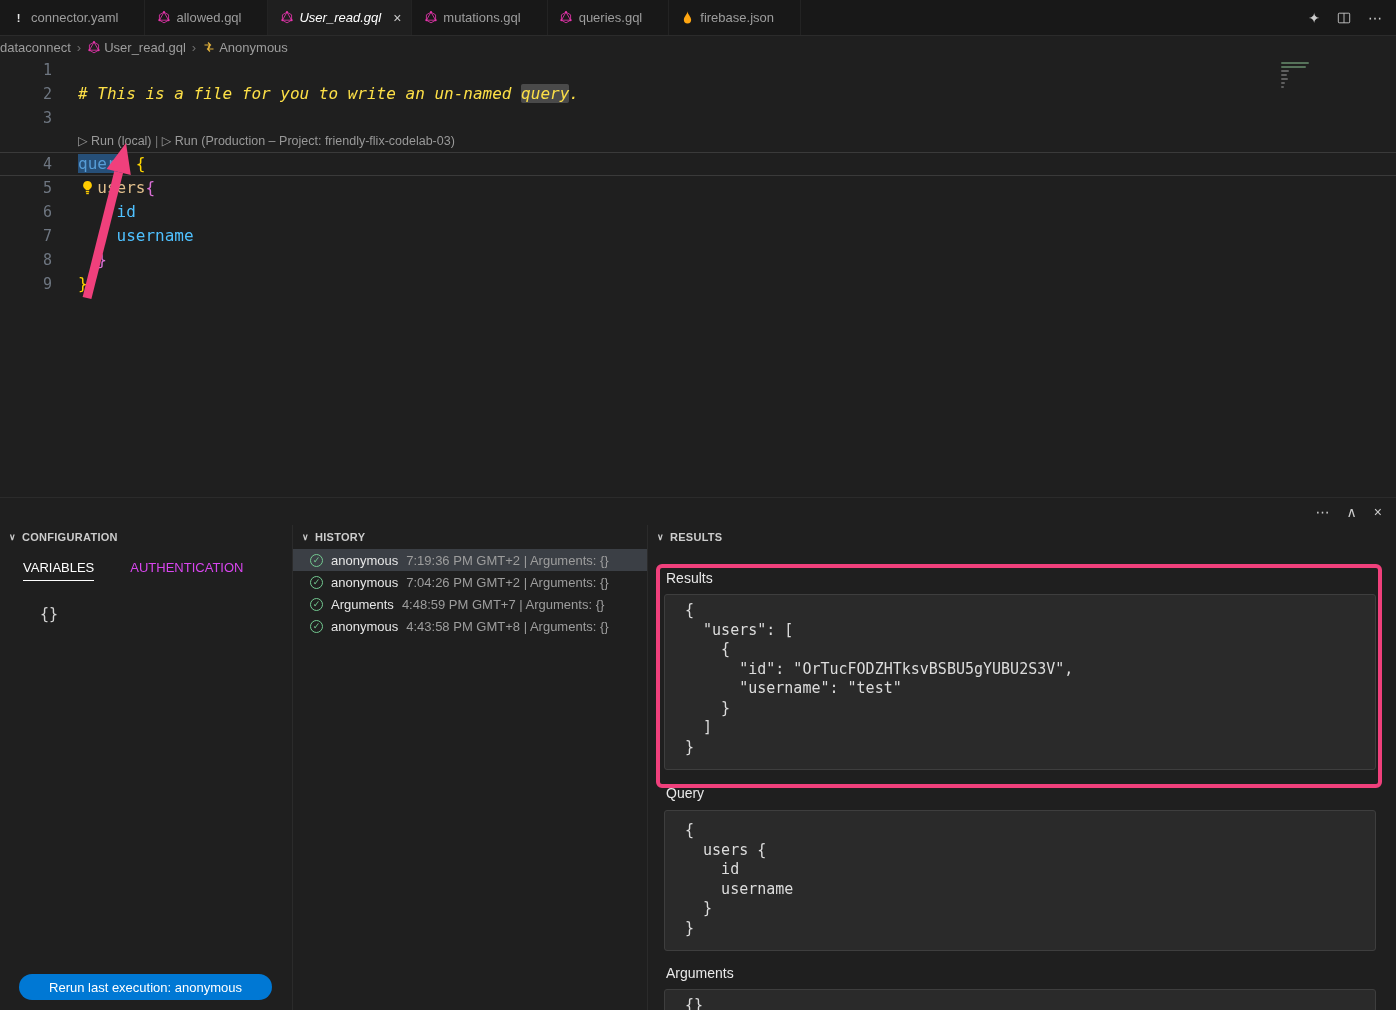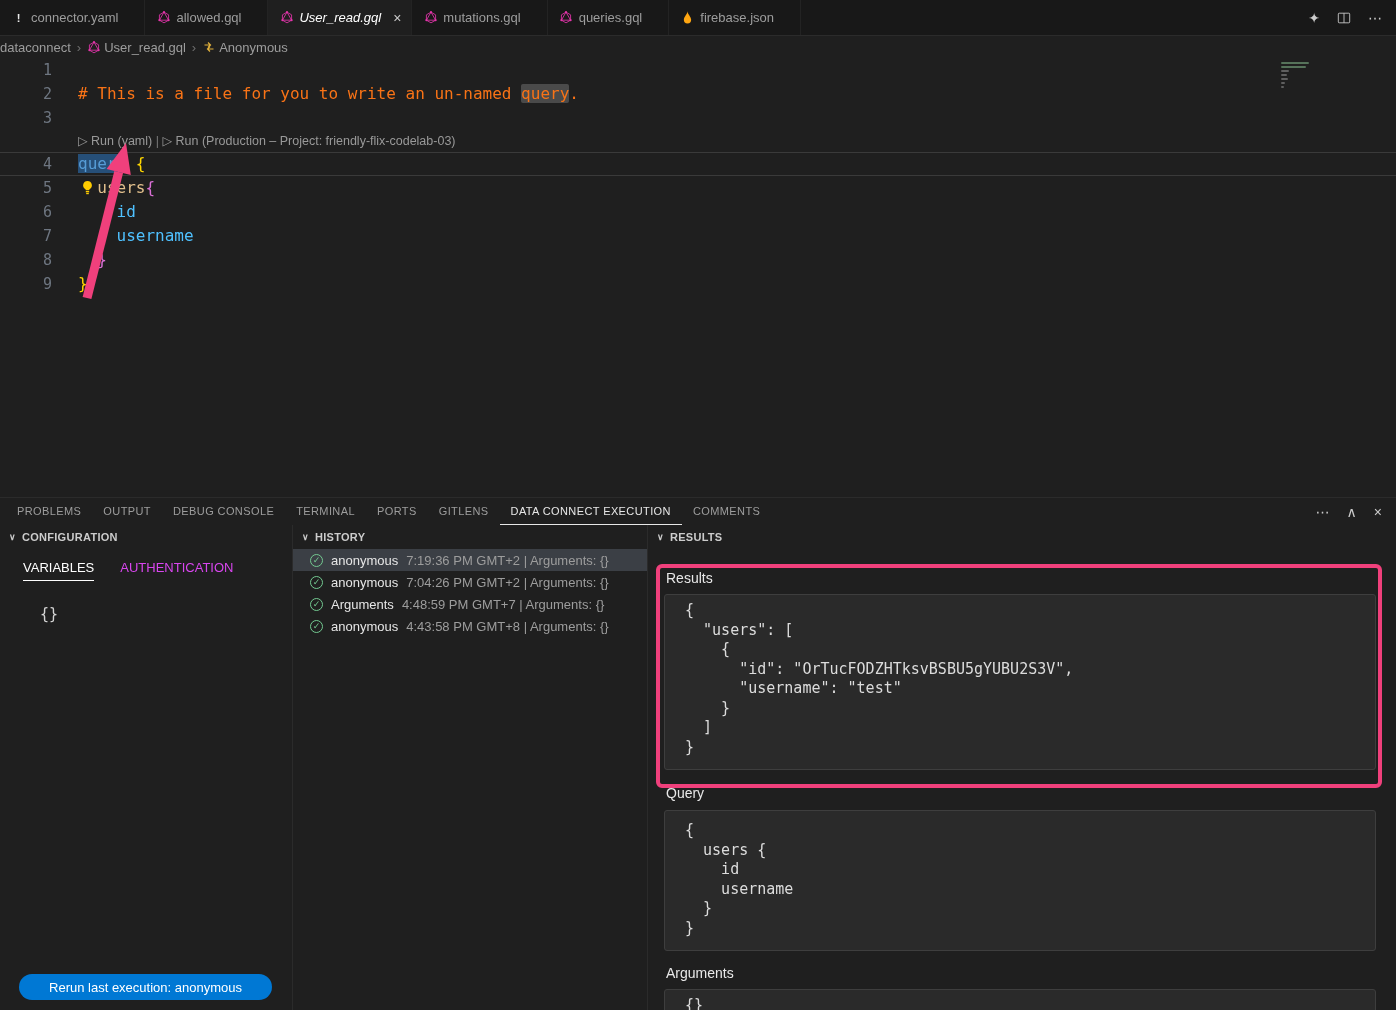--- a/index.html
+++ b/index.html
@@ -28,21 +28,21 @@
 
   
   .editor { position:relative; height:439px; background:#1f1f1f; font-family:"DejaVu Sans Mono",monospace; font-size:16px; overflow:hidden; }
   .code-line { display:flex; height:24px; line-height:24px; white-space:pre; }
   .code-line.current { border-top:1px solid #3a3a3a; border-bottom:1px solid #3a3a3a; line-height:22px; }
   .line-num { flex:0 0 52px; text-align:right; margin-right:26px; color:#6e7681; font-size:15px; }
   .code-text { white-space:pre; }
   .codelens-row { height:22px; line-height:22px; font-family:"Liberation Sans",sans-serif; font-size:12.5px; color:#999999; font-style:normal; }
   .cl-link { cursor:pointer; color:#999999; }
   .cl-sep { color:#777777; }
-  .comment { color:#f97316; }
+  .comment { color:#fde047; font-style:italic; }
   .word-highlight { background:rgba(99,99,99,0.65); border-radius:2px; }
   .keyword { color:#569cd6; }
   .selection { background:#264f78; }
   .plain { color:#d4d4d4; }
   .brace-gold { color:#ffd700; }
   .brace-pink { color:#da70d6; }
   .field-gold { color:#e2c08d; }
   .field-blue { color:#4fc1ff; }
   .lightbulb { position:absolute; left:81px; top:122px; cursor:pointer; z-index:3; }
   .minimap { position:absolute; left:1281px; top:4px; width:40px; display:flex; flex-direction:column; gap:2px; cursor:pointer; }
@@ -59,21 +59,21 @@
   .panel-actions span { cursor:pointer; }
 
   .panel-body { display:flex; height:486px; }
   .col { position:relative; }
   .col-header { height:24px; display:flex; align-items:center; gap:6px; padding-left:9px; font-size:11px; font-weight:700; color:#cccccc; letter-spacing:0.3px; cursor:pointer; }
   .chev { font-size:9px; color:#cccccc; }
   .col-config { width:293px; border-right:1px solid #2b2b2b; }
   .col-history { width:355px; border-right:1px solid #2b2b2b; }
   .col-results { flex:1; overflow:hidden; }
 
-  .config-tabs { display:flex; gap:26px; margin:11px 0 0 23px; }
+  .config-tabs { display:flex; gap:36px; margin:11px 0 0 23px; }
   .config-tab { font-size:13px; color:#d946ef; padding-bottom:5px; cursor:pointer; border-bottom:1px solid transparent; }
   .config-tab.active { color:#ffffff; border-bottom-color:#ffffff; }
   .config-vars { margin:24px 0 0 40px; font-family:"DejaVu Sans Mono",monospace; font-size:15px; color:#d4d4d4; }
   .rerun-btn { position:absolute; left:19px; bottom:11px; width:253px; height:26px; background:#0078d4; color:#ffffff;
                border:none; border-radius:13px; font-size:13px; font-family:"Liberation Sans",sans-serif; cursor:pointer; }
 
   .history-item { height:22px; display:flex; align-items:center; gap:8px; padding-left:17px; font-size:13px; cursor:pointer; white-space:nowrap; }
   .history-item.selected { background:#3b3f45; }
   .check-icon { flex:0 0 13px; height:13px; border:1px solid #73c991; border-radius:50%; color:#73c991; font-size:9px; line-height:11px; text-align:center; }
   .h-name { color:#e6e6e6; }
@@ -214,21 +214,21 @@
         </span>
         <span>Anonymous</span>
       </span>
     </nav>
 
   <main class="editor">
     <div id="code-lines">
         <div class="code-line"><span class="line-num">1</span><span class="code-text"></span></div>
         <div class="code-line"><span class="line-num">2</span><span class="code-text"><span class="comment"># This is a file for you to write an un-named </span><span class="comment word-highlight">query</span><span class="comment">.</span></span></div>
         <div class="code-line"><span class="line-num">3</span></div>
-        <div class="code-line codelens-row"><span class="line-num"></span><span class="cl-link">▷ Run (yaml)</span><span class="cl-sep"> | </span><span class="cl-link">▷ Run (Production – Project: friendly-flix-codelab-03)</span></div>
+        <div class="code-line codelens-row"><span class="line-num"></span><span class="cl-link">▷ Run (local)</span><span class="cl-sep"> | </span><span class="cl-link">▷ Run (Production – Project: friendly-flix-codelab-03)</span></div>
         <div class="code-line current"><span class="line-num">4</span><span class="code-text"><span class="keyword selection">query</span><span class="plain"> </span><span class="brace-gold">{</span></span></div>
         <div class="code-line"><span class="line-num">5</span><span class="code-text"><span class="plain">  </span><span class="field-gold">users</span><span class="brace-pink">{</span></span></div>
         <div class="code-line"><span class="line-num">6</span><span class="code-text"><span class="plain">    </span><span class="field-blue">id</span></span></div>
         <div class="code-line"><span class="line-num">7</span><span class="code-text"><span class="plain">    </span><span class="field-blue">username</span></span></div>
         <div class="code-line"><span class="line-num">8</span><span class="code-text"><span class="plain">  </span><span class="brace-pink">}</span></span></div>
         <div class="code-line"><span class="line-num">9</span><span class="code-text"><span class="brace-gold">}</span></span></div>
       </div>
 
     <div class="lightbulb">
       <svg width="13" height="15" viewBox="0 0 13 15">
@@ -249,30 +249,20 @@
     </div>
 
     <svg class="arrow-overlay" width="1396" height="439" viewBox="0 0 1396 439">
       <line x1="87" y1="240" x2="118.7" y2="114" stroke="#f0407c" stroke-width="9"></line>
       <polygon points="126,85 130.8,117.1 106.6,111.0" fill="#f0407c"></polygon>
     </svg>
   </main>
 
   <section class="panel">
     <div class="panel-tabbar">
-      <div class="panel-tabs" id="panel-tabs">
-          <span class="panel-tab">PROBLEMS</span>
-          <span class="panel-tab">OUTPUT</span>
-          <span class="panel-tab">DEBUG CONSOLE</span>
-          <span class="panel-tab">TERMINAL</span>
-          <span class="panel-tab">PORTS</span>
-          <span class="panel-tab">GITLENS</span>
-          <span class="panel-tab active">DATA CONNECT EXECUTION</span>
-          <span class="panel-tab">COMMENTS</span>
-        </div>
       <div class="panel-actions">
         <span>⋯</span>
         <span>∧</span>
         <span>×</span>
       </div>
     </div>
 
     <div class="panel-body">
 
       <div class="col col-config">

